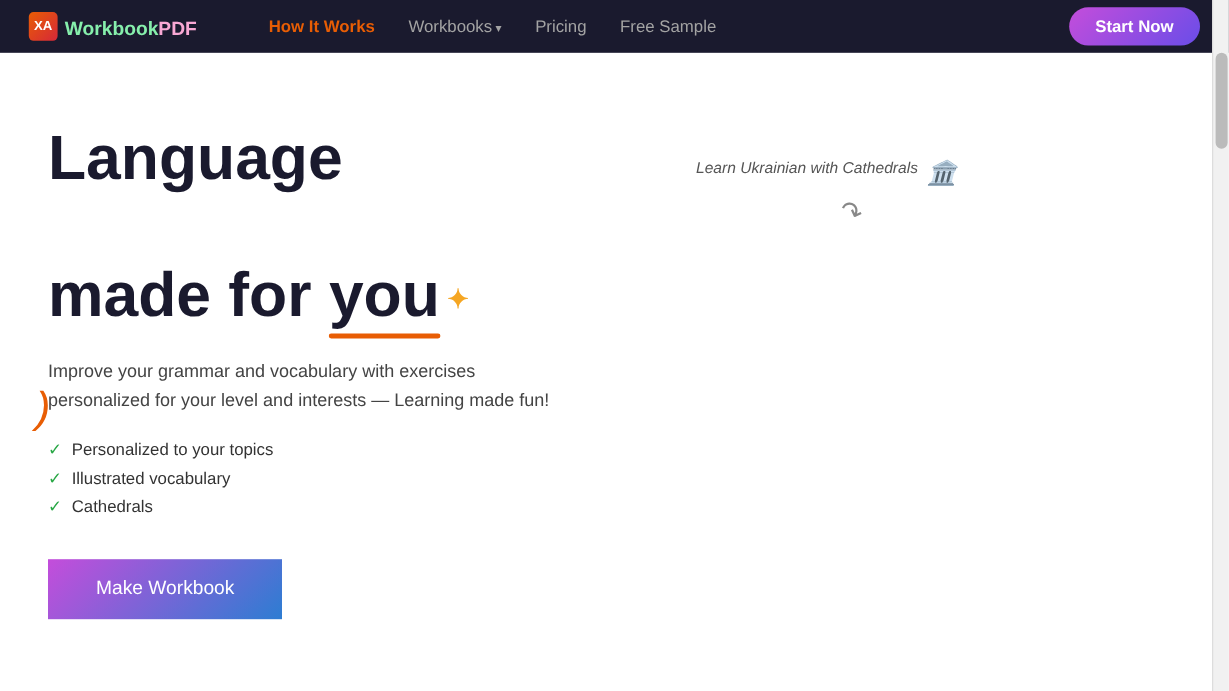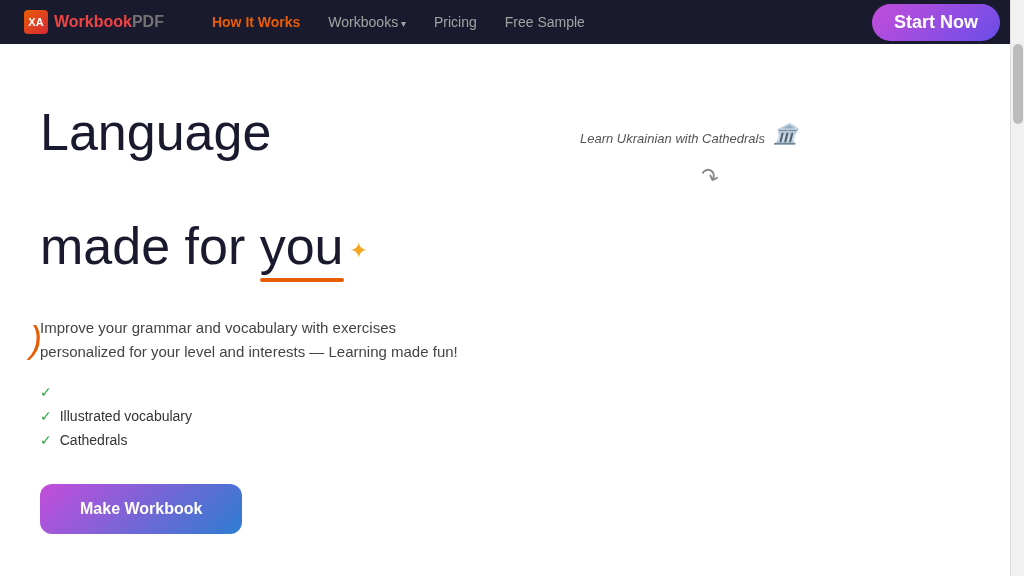--- a/index.html
+++ b/index.html
@@ -9,70 +9,71 @@
     .navbar {
       background: #1a1a2e;
       height: 44px;
       display: flex;
       align-items: center;
       padding: 0 24px;
       gap: 32px;
     }
     .logo-area {
       display: flex;
-      align-items: center;
+      align-items: flex-end;
       gap: 6px;
       margin-right: 16px;
     }
     .logo-icon {
       width: 24px;
       height: 24px;
       background: linear-gradient(135deg, #e85d04, #d62839);
       border-radius: 4px;
       display: flex;
       align-items: center;
       justify-content: center;
       color: white;
       font-size: 11px;
       font-weight: bold;
     }
     .logo-text {
       color: white;
       font-size: 16px;
       font-weight: 700;
     }
-    .logo-text span { color: #ef4444; }
+    .logo-text span { color: #86efac; }
     .nav-links {
       display: flex;
       align-items: center;
       gap: 28px;
       flex: 1;
     }
     .nav-link {
       color: #a3a3a3;
       font-size: 14px;
       text-decoration: none;
       cursor: pointer;
     }
     .nav-link.active {
       color: #e85d04;
       font-weight: 600;
+      margin-left: 12px;
     }
     .nav-link.has-arrow::after {
       content: ' ▾';
       font-size: 10px;
     }
     .start-btn {
       margin-left: auto;
       background: linear-gradient(135deg, #c44ddb, #6a4de8);
       color: white;
       border: none;
       border-radius: 20px;
       padding: 8px 22px;
-      font-size: 18px;
+      font-size: 14px;
       font-weight: 600;
       cursor: pointer;
       white-space: nowrap;
     }
 
     
     .scrollbar {
       position: absolute;
       right: 0;
       top: 0;
@@ -97,21 +98,21 @@
       position: relative;
       height: calc(576px - 44px);
     }
     .left-col {
       flex: 0 0 480px;
       padding-right: 20px;
     }
 
     .hero-title {
       font-size: 52px;
-      font-weight: 400;
+      font-weight: 700;
       color: #1a1a2e;
       line-height: 1.1;
       margin-bottom: 12px;
     }
     .hero-title .underline-wrap {
       position: relative;
       display: inline-block;
       text-align: right;
     }
     .hero-title .underline-wrap::after {
@@ -135,21 +136,21 @@
       position: absolute;
       left: -10px;
       top: 50%;
       transform: translateY(-50%);
       color: #e85d04;
       font-size: 36px;
       font-style: italic;
     }
 
     .hero-subtitle {
-      margin-top: 40px;
+      margin-top: 22px;
       font-size: 15px;
       color: #444;
       line-height: 1.6;
       max-width: 440px;
     }
 
     .feature-list {
       margin-top: 20px;
       list-style: none;
     }
@@ -164,41 +165,41 @@
     .check-icon {
       color: #28a745;
       font-size: 14px;
     }
 
     .make-btn {
       margin-top: 28px;
       background: linear-gradient(135deg, #c44ddb, #2d7dd2);
       color: white;
       border: none;
-      border-radius: 12px;
+      border-radius: 0;
       padding: 16px 40px;
       font-size: 16px;
-      font-weight: 700;
+      font-weight: 400;
       cursor: pointer;
     }
 
     
     .right-col {
       flex: 1;
       position: relative;
       display: flex;
       align-items: flex-start;
       padding-top: 10px;
     }
     .floating-label {
       position: absolute;
-      top: 18px;
+      top: 28px;
       left: 60px;
       display: flex;
-      align-items: flex-end;
+      align-items: flex-start;
       gap: 8px;
       font-size: 13px;
       color: #555;
       font-style: italic;
     }
     .house-icon {
       font-size: 20px;
     }
     .curved-arrow {
       position: absolute;
@@ -209,21 +210,21 @@
       transform: rotate(20deg);
     }
   </style>
 </head>
 <body>
 
 <nav class="navbar">
   <div class="logo-area">
     <div class="logo-icon">XA</div>
     <span class="logo-text">
-      <span>Workbook</span><span style="color:#737373">PDF</span>
+      <span>Workbook</span><span style="color:#f9a8d4">PDF</span>
     </span>
   </div>
   <div class="nav-links">
     <a class="nav-link active">How It Works</a>
     <a class="nav-link has-arrow">Workbooks</a>
     <a class="nav-link">Pricing</a>
     <a class="nav-link">Free Sample</a>
   </div>
   <button class="start-btn">Start Now</button>
 </nav>
@@ -240,20 +241,21 @@
       <span>Language</span><br>
       <br>
       <span>made for </span><span class="underline-wrap">you</span><span class="sparkle">✦</span>
     </h1>
 
     <p class="hero-subtitle">Improve your grammar and vocabulary with exercises personalized for your level and interests — Learning made fun!</p>
 
     <ul class="feature-list">
       <li>
         <span class="check-icon">✓</span>
+        <span>Personalized to your topics</span>
       </li>
       <li>
         <span class="check-icon">✓</span>
         <span>Illustrated vocabulary</span>
       </li>
       <li>
         <span class="check-icon">✓</span>
         <span>Cathedrals</span>
       </li>
     </ul>

